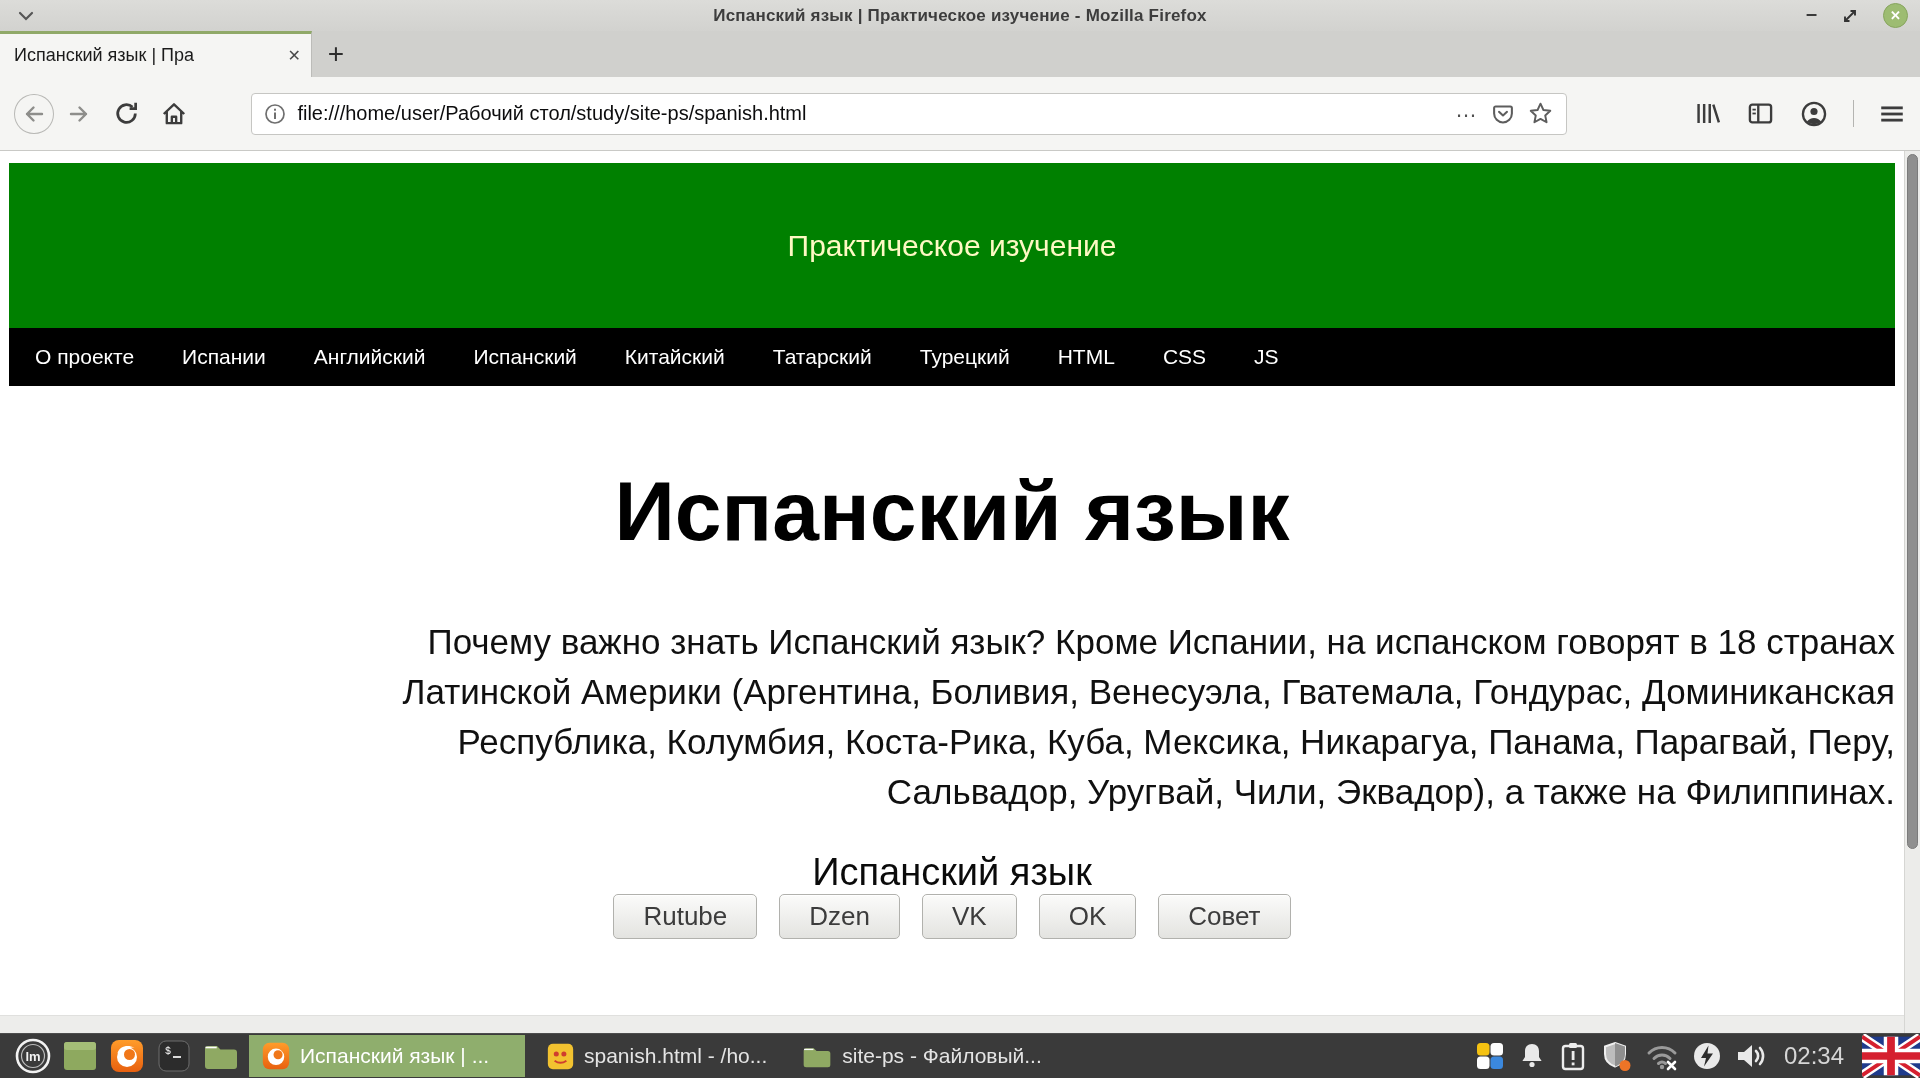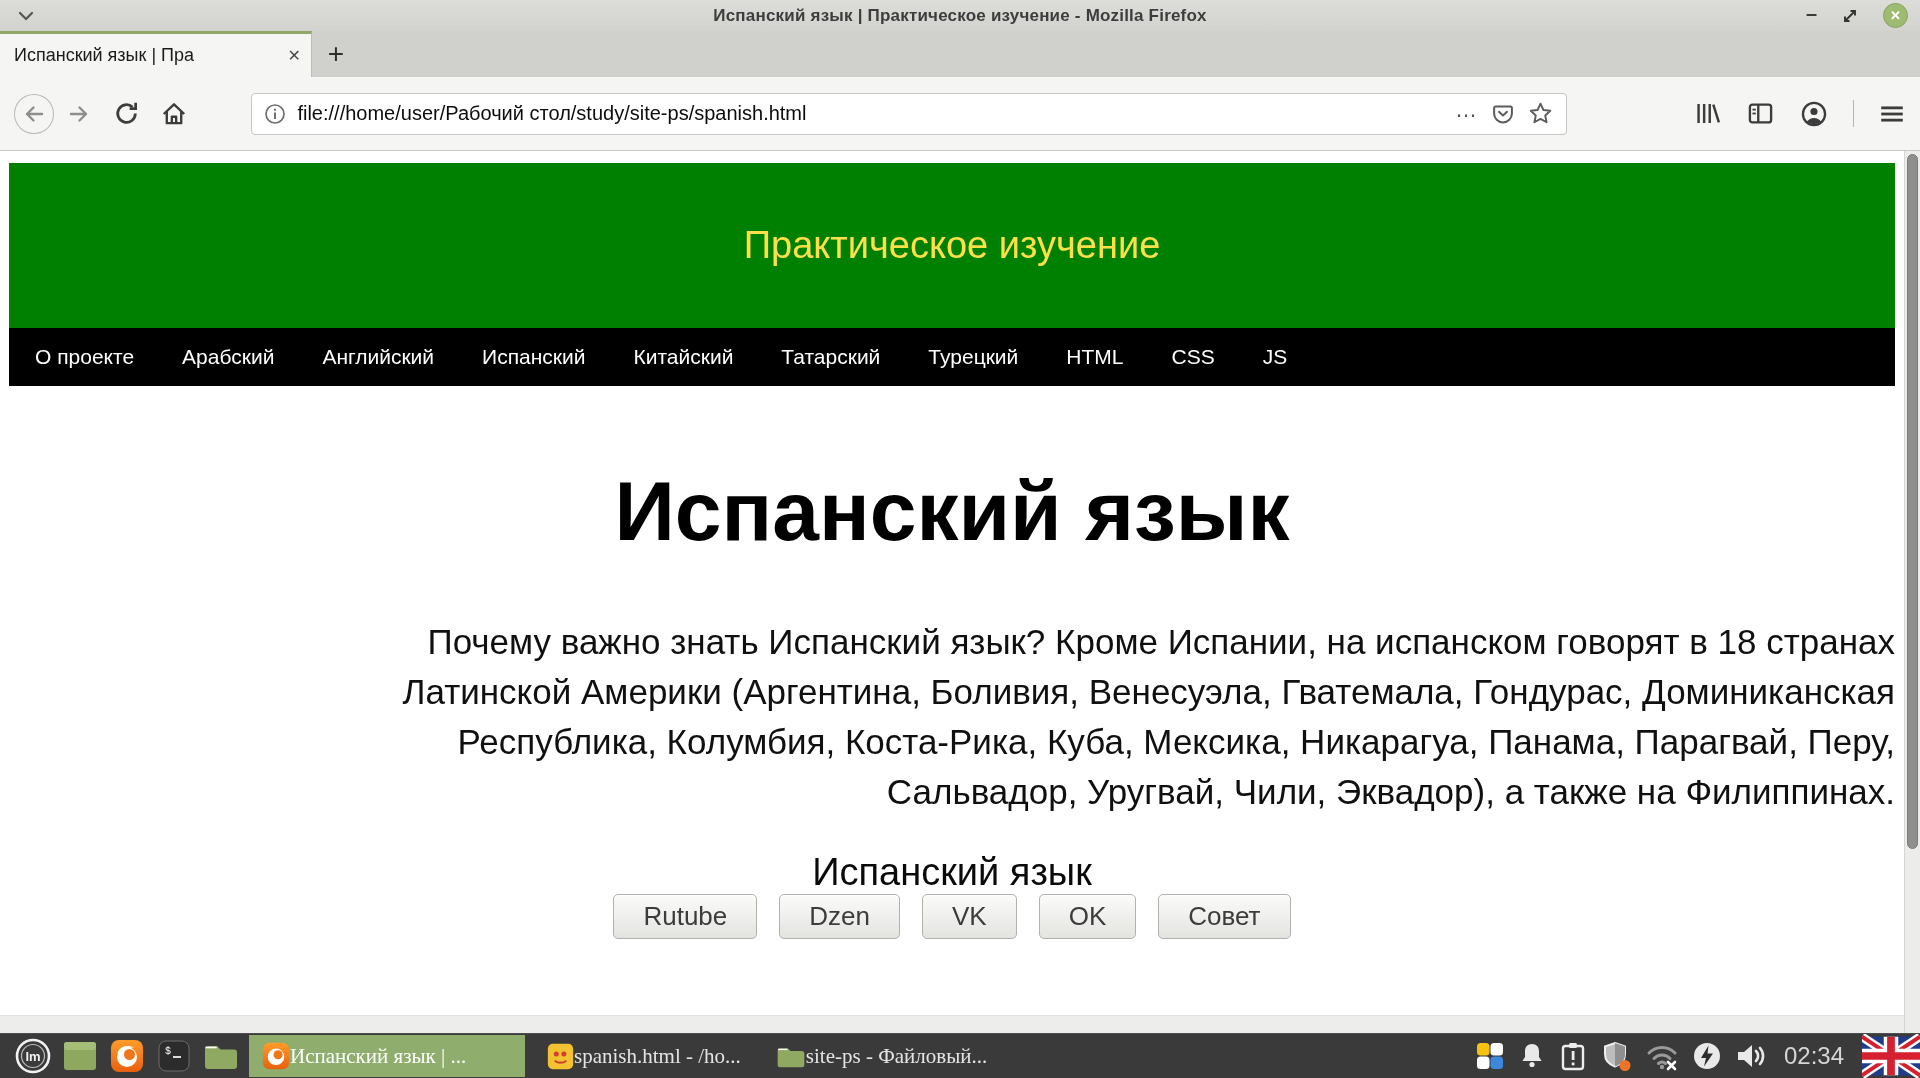--- a/index.html
+++ b/index.html
@@ -33,36 +33,36 @@
   .urlbar{height:42px;width:1330px;margin-left:60px;background:#fff;border:1px solid #c6c6c3;border-radius:4px;display:flex;align-items:center;padding:0 12px;gap:11px}
   .url-text{flex:1;font-size:20px;color:#0c0c0d;white-space:nowrap;overflow:hidden}
   .url-ellipsis{font-size:22px;color:#4f4f4f;letter-spacing:2px;padding-bottom:8px}
   .toolbar-right{display:flex;align-items:center;gap:24px;margin-left:126px}
   .tb-sep{width:1px;height:27px;background:#b4b4b1}
 
   
   .viewport{flex:1;position:relative;background:#fff;overflow:hidden}
   .page{position:absolute;top:0;left:0;right:16px;bottom:0;padding:12px 9px 0 9px}
   .banner{height:165px;background:var(--banner-green,#008000);display:flex;align-items:center;justify-content:center}
-  .banner-title{color:#fde047;font-size:38px;font-weight:400}
+  .banner-title{color:#fef9c3;font-size:30px;font-weight:400}
   .mainnav{height:58px;background:var(--nav-black,#000);display:flex;align-items:center;gap:48px;padding-left:26px}
   .mainnav a{color:#fff;font-size:21px;text-decoration:none;white-space:nowrap}
   .h1{margin-top:78px;text-align:center;font-size:84px;font-weight:700;color:#000;line-height:1.12}
   .para{margin-top:59px;text-align:right;color:#101010;font-size:35px;line-height:50px}
   .h2{margin-top:34px;text-align:center;font-size:38px;font-weight:400;color:#0a0a0a}
   .btnrow{display:flex;justify-content:center;gap:22px}
   .gtkbtn{height:45px;padding:0 29px;font-family:inherit;font-size:26px;color:#3c3c3c;background:linear-gradient(#fbfbfa,#e3e3e0);border:1px solid #b1b1ad;border-radius:5px;box-shadow:inset 0 1px 0 #fff}
   .page-footer{position:absolute;left:0;right:0;bottom:0;height:18px;background:#ededeb;border-top:1px solid #e0e0de}
   .scrollbar{position:absolute;top:0;right:0;bottom:0;width:16px;background:#ececea;border-left:1px solid #d6d6d3}
   .scroll-thumb{position:absolute;top:3px;left:2px;width:11px;height:695px;background:#8f8f8f;border:1px solid #7b7b7b;border-radius:6px}
 
   
   .panel{height:45px;background:var(--panel-bg,#3a3a3a);border-top:1px solid #4d4d4d;display:flex;align-items:center;padding-left:14px;gap:9px;flex:none}
   .launcher{width:38px;height:40px;display:flex;align-items:center;justify-content:center;flex:none}
-  .taskbtn{height:42px;display:flex;align-items:center;padding:0 13px;color:#e4e4e4;font-size:21px;white-space:nowrap;border:none;background:none;font-family:Liberation Serif, serif}
+  .taskbtn{height:42px;display:flex;align-items:center;gap:10px;padding:0 13px;color:#e4e4e4;font-size:21px;white-space:nowrap;border:none;background:none;font-family:Liberation Sans, sans-serif}
   .taskbtn.active{background:var(--active-task-green,#8fae6d);color:#fff;width:276px}
   .taskbtn .ticon{flex:none;display:flex}
   .tray{margin-left:auto;display:flex;align-items:center;gap:13px}
   .tray-icon{display:flex;align-items:center;justify-content:center}
   .clock{color:#d6d6d6;font-size:24px;margin:0 5px 0 4px}
   .flag{display:flex;flex:none}
 </style>
 </head>
 <body>
 
@@ -160,21 +160,21 @@
     </div>
   </div>
 
   <div class="viewport">
     <div class="page">
       <div class="banner">
         <span class="banner-title">Практическое изучение</span>
       </div>
       <div class="mainnav">
         <a href="#">О проекте</a>
-        <a href="#">Арабский</a>
+        <a href="#">Испании</a>
         <a href="#">Английский</a>
         <a href="#">Испанский</a>
         <a href="#">Китайский</a>
         <a href="#">Татарский</a>
         <a href="#">Турецкий</a>
         <a href="#">HTML</a>
         <a href="#">CSS</a>
         <a href="#">JS</a>
       </div>
       <h1 class="h1">Испанский язык</h1>

